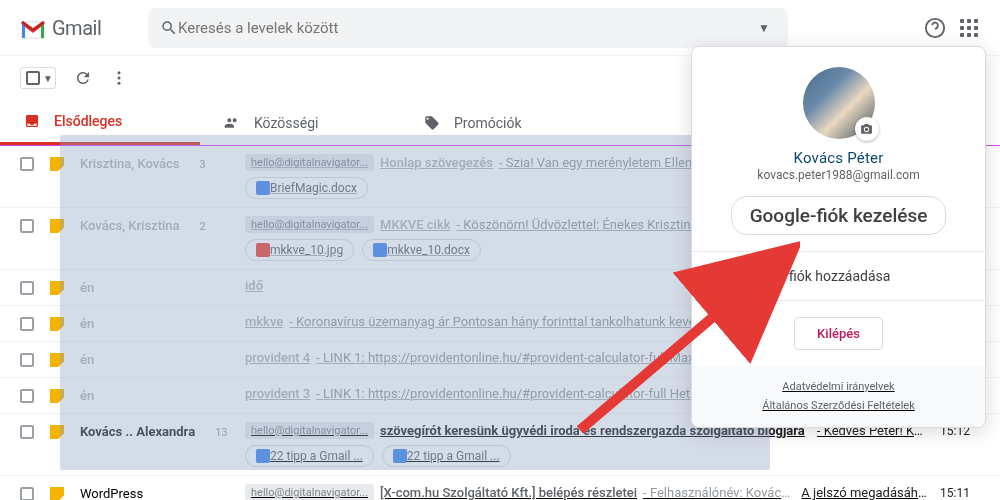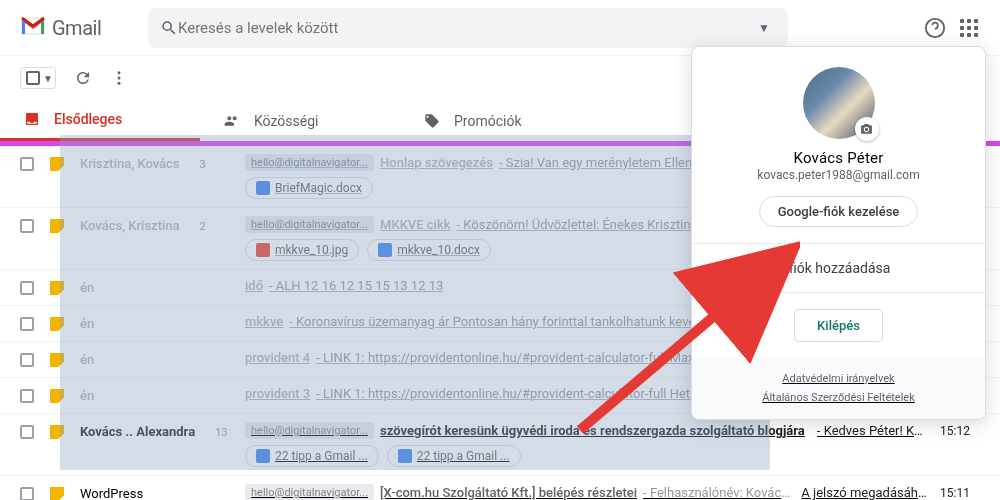--- a/index.html
+++ b/index.html
@@ -1,73 +1,73 @@
 <!DOCTYPE html>
 <html><head>
 <meta charset="utf-8">
 <style>
   * { box-sizing: border-box; margin: 0; padding: 0; font-family: Roboto, Arial, sans-serif; }
   body { width: 1000px; height: 500px; overflow: hidden; background: #fff; position: relative; }
   
   .header { display: flex; align-items: center; height: 56px; padding: 0 8px; border-bottom: 1px solid #f1f3f4; }
-  .logo { display: flex; align-items: flex-start; width: 140px; padding-left: 12px; }
+  .logo { display: flex; align-items: flex-end; width: 140px; padding-left: 12px; }
   .logo svg { margin-right: 6px; }
   .logo-text { font-size: 20px; color: #5f6368; letter-spacing: -0.5px; }
   .search { flex: 1; max-width: 640px; background: #f1f3f4; border-radius: 8px; height: 40px; display: flex; align-items: center; padding: 0 12px; }
   .search input { flex: 1; border: none; background: transparent; font-size: 15px; outline: none; color: #4d7c0f; }
   .search-caret { color: #5f6368; font-size: 12px; padding: 0 6px; }
   .hdr-right { display: flex; align-items: center; gap: 14px; margin-left: auto; padding-right: 14px; }
   .hdr-icon { color: #5f6368; cursor: pointer; }
   
   .toolbar { display: flex; align-items: center; height: 44px; padding: 0 20px; gap: 18px; }
   .selbox { display:flex; align-items:center; gap:3px; border:1px solid #dadce0; border-radius:3px; padding:3px 2px 3px 5px;}
   .selbox-cb { width:14px; height:14px; border:2px solid #5f6368; border-radius:2px;}
   .selbox-caret{ font-size:10px; color:#5f6368;}
   .toolbar .ic { color:#5f6368; cursor:pointer;}
   
-  .tabs { display:flex; border-bottom:5px solid #d946ef; height:46px;}
+  .tabs { display:flex; border-bottom:1px solid #d946ef; height:46px;}
   .tab { display:flex; align-items:center; padding:0 24px; min-width:200px; gap:14px; font-size:14px; color:#5f6368; cursor:pointer;}
   .tab.active { color:#d93025; border-bottom:3px solid #d93025; font-weight:500;}
   
   .rows { overflow:hidden; }
   .row { display:flex; align-items:flex-start; padding:8px 20px; border-bottom:1px solid #f1f3f4; font-size:13px; min-height:36px;}
   .row .cb { width:14px; height:14px; border:2px solid #9aa0a6; border-radius:2px; margin-right:16px; margin-top:3px; flex-shrink:0;}
   .row .marker { width:14px; height:14px; margin-right:16px; margin-top:3px; flex-shrink:0; background:#f4b400; clip-path: polygon(100% 0, 0 0, 0 100%, 60% 100%, 100% 60%);}
   .row .sender { width:165px; flex-shrink:0; display:flex; align-items:baseline; gap:20px; margin-top:2px;}
   .row .sender .nm{ white-space:nowrap; overflow:hidden; text-overflow:ellipsis;}
   .row .sender .ct{ font-size:11px; color:#93989e;}
   .row .body { flex:1; display:flex; flex-direction:column; gap:6px; min-width:0;text-decoration:underline;}
   .row .line { display:flex; align-items:center; gap:6px; white-space:nowrap; overflow:hidden;}
   .row .chip{ background:#e8eaed; color:#80868b; font-size:11px; padding:2px 6px; border-radius:3px;}
   .row .subj{ font-weight:500; color:#5f6368;}
   .row .snip{ color:#93989e; overflow:hidden; text-overflow:ellipsis;}
   .row .att{ display:flex; gap:8px;}
-  .row .attc{ display:flex; align-items:flex-start; gap:5px; border:1px solid #dadce0; border-radius:14px; padding:3px 10px; font-size:12px; color:#5f6368;}
+  .row .attc{ display:flex; align-items:flex-start; border:1px solid #dadce0; border-radius:14px; padding:3px 10px; font-size:12px; color:#5f6368;}
   .row .ai{ width:14px; height:14px; border-radius:2px;}
   .row .time{ width:50px; text-align:center; font-size:12px; color:#202124; margin-top:2px; flex-shrink:0;}
   .row.unread .nm, .row.unread .subj{ font-weight:700; color:#202124;}
   .row.dim { color:#aeb3b9;}
   .row.dim .nm,.row.dim .subj{ color:#aeb3b9; font-weight:500;}
   .row .dark{ color:#202124;}
   
   .overlay{ position:absolute; left:60px; top:135px; width:710px; height:335px; background:#8fa3c2; opacity:0.38; border-radius:2px; pointer-events:none;}
   
   .panel{ position:absolute; right:14px; top:46px; width:295px; background:#fff; border:1px solid #dadce0; border-radius:8px; box-shadow:0 4px 20px rgba(0,0,0,0.15);}
   .p-top{ display:flex; flex-direction:column; align-items:center; padding:20px 20px 16px;}
   .avatar-wrap{ position:relative;}
   .avatar{ width:72px; height:72px; border-radius:50%; background:linear-gradient(135deg,#4a6a8a 0%, #6a8aaa 35%, #e8d8c0 60%, #3a4a5a 100%); }
   .cam{ position:absolute; right:-4px; bottom:-2px; width:24px; height:24px; border-radius:50%; background:#fff; box-shadow:0 1px 3px rgba(0,0,0,.3); display:flex; align-items:center; justify-content:center; font-size:13px; color:#5f6368;}
-  .uname{ margin-top:10px; font-size:15px; color:#000000; letter-spacing:.2px;}
+  .uname{ margin-top:10px; font-size:15px; color:#0c4a6e; letter-spacing:.2px;}
   .uemail{ font-size:12px; color:#5f6368; margin-top:1px;}
-  .mng{ margin-top:14px; border:1px solid #dadce0; border-radius:16px; padding:7px 18px; font-size:13px; color:#3c4043; background:#fff; cursor:pointer; font-weight:500;}
+  .mng{ margin-top:14px; border:1px solid #dadce0; border-radius:16px; padding:7px 18px; font-size:19px; color:#3c4043; background:#fff; cursor:pointer; font-weight:500;}
   .p-div{ height:1px; background:#e8eaed;}
   .addacc{ display:flex; align-items:center; gap:14px; padding:14px 22px; font-size:14px; color:#3c4043; cursor:pointer;}
   .addacc svg{ flex-shrink:0;}
   .p-out{ display:flex; justify-content:center; padding:16px;}
-  .logout{ border:1px solid #dadce0; border-radius:4px; padding:8px 22px; font-size:13px; color:#0f766e; background:#fff; cursor:pointer; font-weight:500;}
+  .logout{ border:1px solid #dadce0; border-radius:4px; padding:8px 22px; font-size:13px; color:#be185d; background:#fff; cursor:pointer; font-weight:500;}
   .p-foot{ background:#f8f9fa; padding:12px; text-align:center; border-radius:0 0 8px 8px;text-decoration:underline;}
   .p-foot div{ font-size:11px; color:#5f6368; line-height:1.7; cursor:pointer;}
   
   .arrow{ position:absolute; left:560px; top:240px; pointer-events:none;}
   .apps-grid{ display:grid; grid-template-columns:repeat(3,4px); grid-template-rows:repeat(3,4px); gap:3px;}
   .apps-grid span{ background:#5f6368; border-radius:1px;}
 </style>
 </head>
 <body>
 
@@ -195,21 +195,20 @@
     </div>
     <div class="row dim">
       <div class="cb"></div>
       <div class="marker"></div>
       <div class="sender">
         <span class="nm">én</span>
       </div>
       <div class="body">
         <div class="line">
           <span class="subj">idő</span> 
-          <span class="snip">- ALH 12 16 12 15 15 13 12 13</span>
         </div>
       </div>
       <div class="time"></div>
     </div>
     <div class="row dim">
       <div class="cb"></div>
       <div class="marker"></div>
       <div class="sender">
         <span class="nm">én</span>
       </div>

